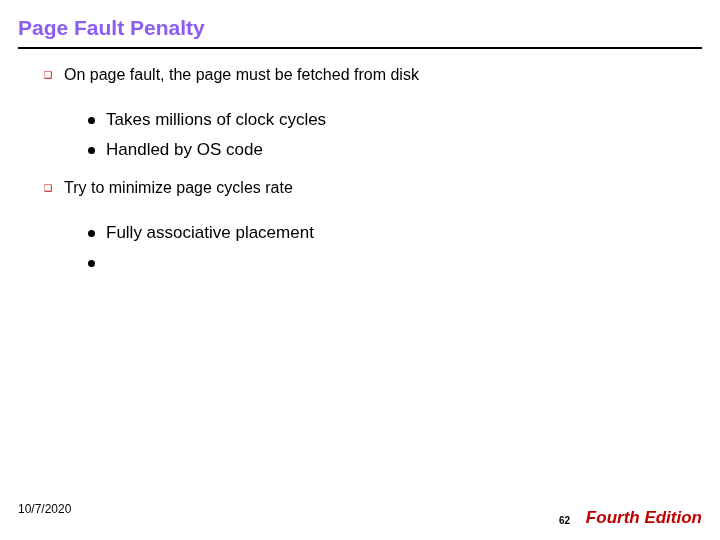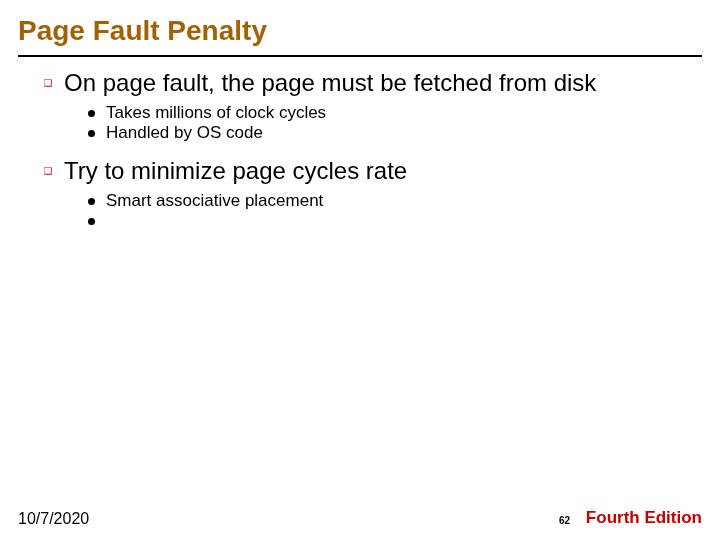--- a/index.html
+++ b/index.html
@@ -1,35 +1,35 @@
 <!DOCTYPE html>
 <html><head>
 <meta charset="utf-8">
 <style>
   * { margin: 0; padding: 0; box-sizing: border-box; }
   html, body { width: 720px; height: 540px; background: #fff; font-family: Arial, Helvetica, sans-serif; color: #000; }
   .slide { position: relative; width: 720px; height: 540px; }
   .title-wrap { padding: 16px 18px 4px 18px; }
-  .title { color: #a16207; font-size: 28px; font-weight: bold; line-height: 1.1; }
+  .title { color: #8b5cf6; font-size: 21px; font-weight: bold; line-height: 1.1; }
   .rule { margin: 4px 18px 0 18px; border-top: 2px solid #000; }
   .content { padding: 14px 18px 0 44px; }
   .row-l1 { display: flex; align-items: flex-start; margin-top: 6px; }
   .row-l1:first-child { margin-top: 0; }
   .row-l1 .bullet { width: 20px; flex: 0 0 20px; color: #c00000; font-size: 13px; line-height: 24px; font-family: "Courier New", monospace; font-weight: bold; }
-  .row-l1 .text { font-size: 24px; line-height: 24px; }
+  .row-l1 .text { font-size: 16px; line-height: 24px; }
   .sub { padding: 8px 0 10px 44px; }
-  .row-l2 { display: flex; align-items: flex-start; }
-  .row-l2:first-child { margin-top: 0; }
+  .row-l2 { display: flex; align-items: flex-start; margin-top: 10px; }
+  .row-l2:first-child { margin-top: 15px; }
   .row-l2 .dot { width: 18px; flex: 0 0 18px; }
   .row-l2 .dot::before { content: ""; display: inline-block; width: 7px; height: 7px; border-radius: 50%; background: #000; margin-top: 6px; }
   .row-l2 .text { font-size: 17px; line-height: 20px; }
   .footer { position: absolute; left: 0; right: 0; bottom: 12px; height: 24px; }
-  .date { position: absolute; left: 18px; bottom: 0; font-size: 16px; color: #000; }
+  .date { position: absolute; left: 18px; bottom: 12px; font-size: 12px; color: #000; }
   .pagenum { position: absolute; right: 150px; bottom: 2px; font-size: 10px; color: #000; font-weight: bold; }
-  .edition { position: absolute; right: 18px; bottom: 0; font-size: 17px; font-weight: bold; color: #c00000; }
+  .edition { position: absolute; right: 18px; bottom: 0; font-size: 17px; font-weight: bold; color: #c00000; font-style: italic; }
 </style>
 </head>
 <body>
 
 <div class="slide">
 
   <div class="title-wrap">
     <div class="title">Page Fault Penalty</div>
   </div>
   <div class="rule"></div>
@@ -51,21 +51,21 @@
       </div>
     </div>
 
     <div class="row-l1">
       <div class="bullet">❑</div>
       <div class="text">Try to minimize page cycles rate</div>
     </div>
     <div class="sub">
       <div class="row-l2">
         <div class="dot"></div>
-        <div class="text">Smart associative placement</div>
+        <div class="text">Fully associative placement</div>
       </div>
       <div class="row-l2">
         <div class="dot"></div>
       </div>
     </div>
 
   </div>
 
   <div class="footer">
     <div class="date">10/7/2020</div>

